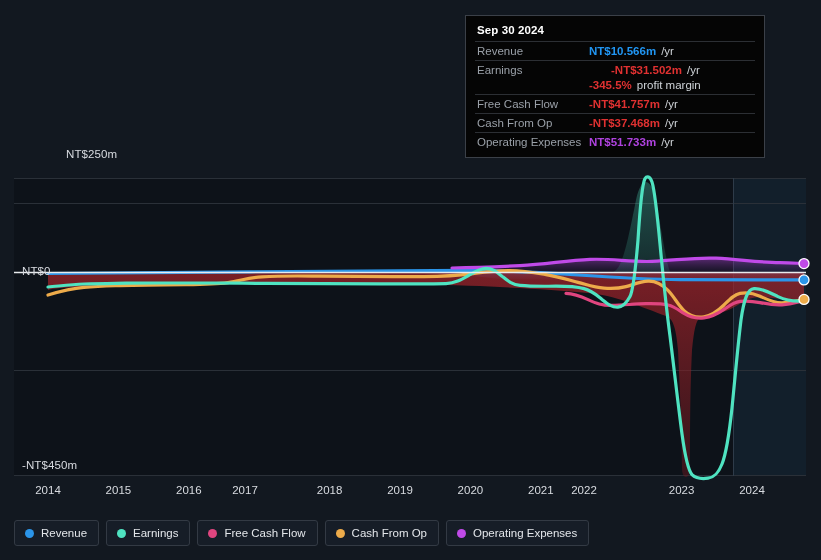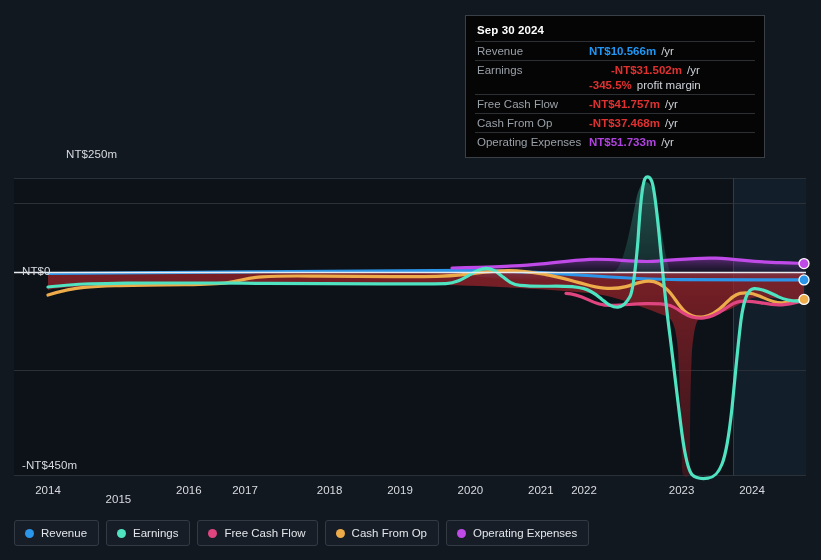--- a/index.html
+++ b/index.html
@@ -187,21 +187,21 @@
         <circle cx="804" cy="299.4" r="5" fill="#edab4a" stroke="#ffffff" stroke-width="1.3"></circle>
       </g>
     </svg>
 
     <div class="y-label" id="y-top">NT$250m</div>
     <div class="y-label" id="y-zero">NT$0</div>
     <div class="y-label" id="y-bottom">-NT$450m</div>
 
     <div id="x-axis">
         <div class="x-label" style="left: 48px;">2014</div>
-        <div class="x-label" style="left: 118.4px; margin-top: 9px;">2015</div>
+        <div class="x-label" style="left: 118.4px;">2015</div>
         <div class="x-label" style="left: 188.8px; text-align: center;">2016</div>
         <div class="x-label" style="left: 245px;">2017</div>
         <div class="x-label" style="left: 329.6px;">2018</div>
         <div class="x-label" style="left: 400px;">2019</div>
         <div class="x-label" style="left: 470.4px;">2020</div>
         <div class="x-label" style="left: 540.8px;">2021</div>
         <div class="x-label" style="left: 584px; text-align: center;">2022</div>
         <div class="x-label" style="left: 681.6px;">2023</div>
         <div class="x-label" style="left: 752px;">2024</div>
       </div>

